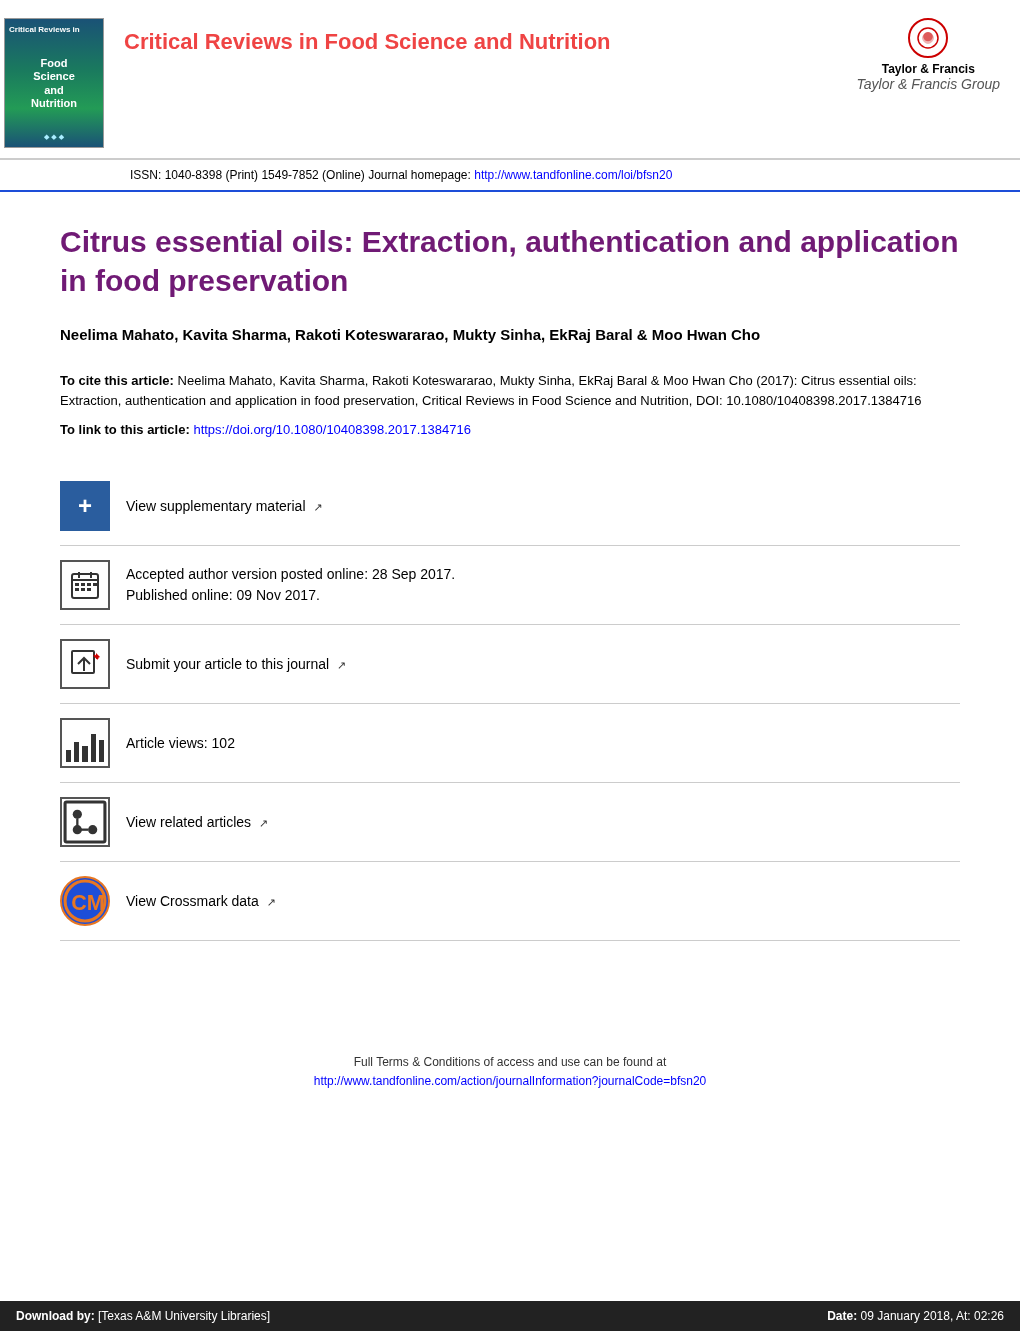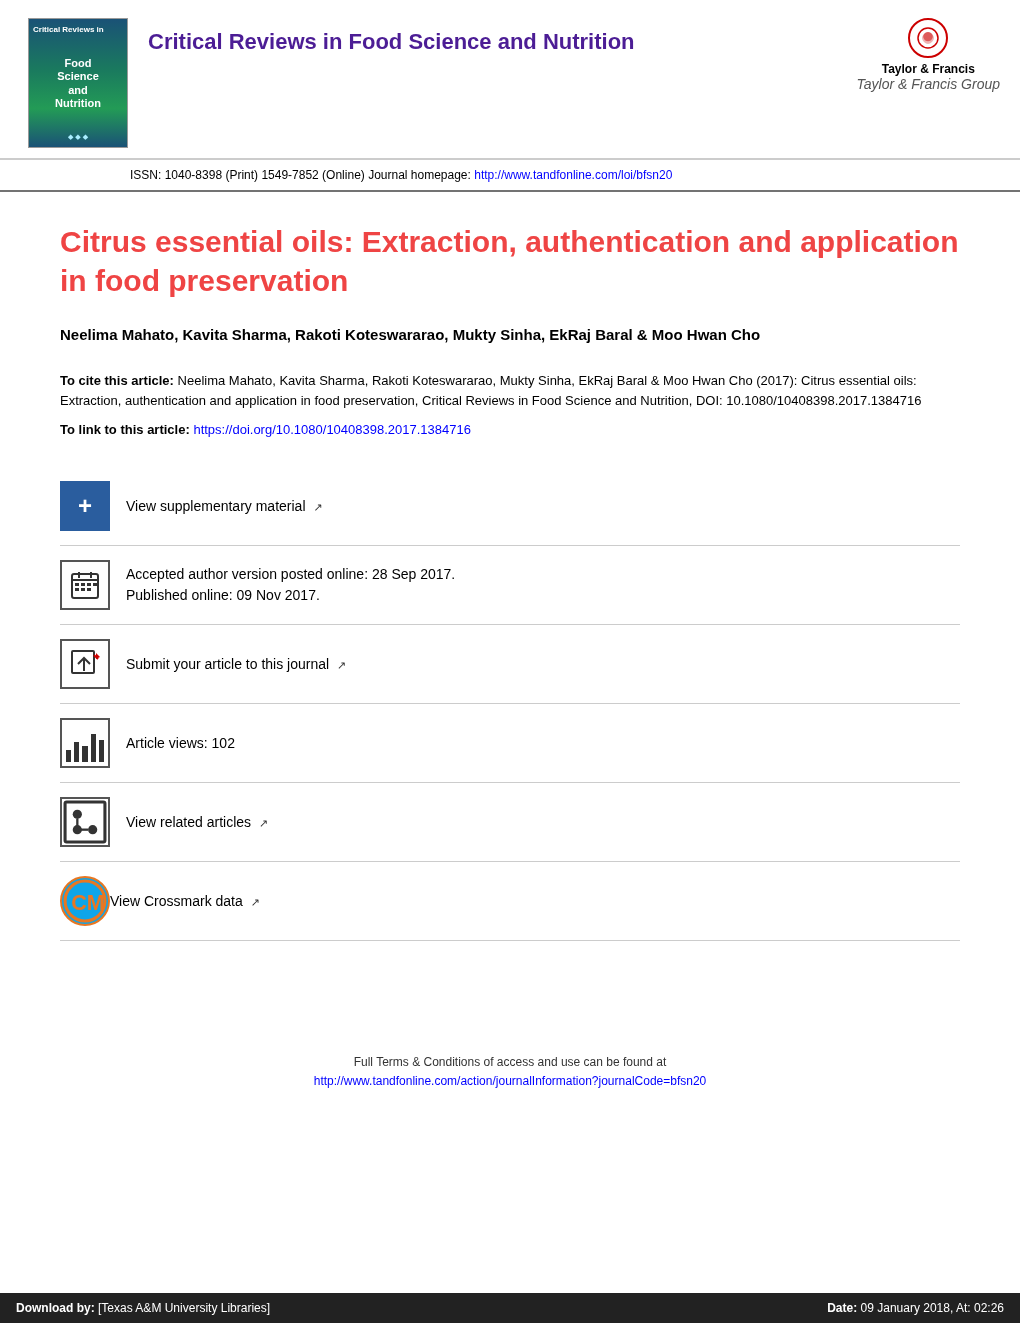--- a/index.html
+++ b/index.html
@@ -9,21 +9,21 @@
       color: #000;
       width: 1020px;
       min-height: 1339px;
       position: relative;
     }
 
     
     .header {
       display: flex;
       align-items: flex-start;
-      padding: 18px 20px 10px 28px;
+      padding: 18px 20px 10px 4px;
       border-bottom: 2px solid #ccc;
     }
     .journal-cover {
       width: 100px;
       height: 130px;
       flex-shrink: 0;
       margin-right: 20px;
       background: linear-gradient(135deg, #1a6b9a 0%, #0d4f7a 50%, #1a7a4a 100%);
       display: flex;
       align-items: center;
@@ -59,21 +59,21 @@
       color: #aef;
       font-size: 7px;
       text-align: center;
     }
     .header-title-block {
       flex: 1;
     }
     .header-journal-title {
       font-size: 22px;
       font-weight: bold;
-      color: #4c1d95;
+      color: #ef4444;
       line-height: 1.3;
       margin-top: 10px;
     }
     .taylor-francis-logo {
       display: flex;
       flex-direction: column;
       align-items: center;
       margin-left: auto;
       flex-shrink: 0;
     }
@@ -103,36 +103,36 @@
       color: #555;
       text-align: right;
       font-style: italic;
     }
 
     
     .issn-line {
       padding: 8px 20px 8px 130px;
       font-size: 12px;
       color: #000;
-      border-bottom: 2px solid #737373;
+      border-bottom: 2px solid #1d4ed8;
     }
     .issn-line a {
       color: #00f;
       text-decoration: none;
     }
 
     
     .main-content {
       padding: 30px 60px 30px 60px;
     }
 
     .article-title {
       font-size: 30px;
       font-weight: bold;
-      color: #ef4444;
+      color: #701a75;
       line-height: 1.3;
       margin-bottom: 24px;
     }
 
     .article-authors {
       font-size: 15px;
       font-weight: bold;
       color: #000;
       margin-bottom: 24px;
       line-height: 1.5;
@@ -209,43 +209,43 @@
 
     
     .crossmark-icon {
       width: 50px;
       height: 50px;
       border-radius: 50%;
       border: 2px solid #e87722;
       display: flex;
       align-items: center;
       justify-content: center;
-      margin-right: 0;
-      background: #0ea5e9;
+      margin-right: 16px;
+      background: #1d4ed8;
       flex-shrink: 0;
     }
 
     
     .footer-terms {
       text-align: center;
       margin-top: 112px;
       padding-bottom: 30px;
       font-size: 12px;
       color: #333;
       line-height: 1.6;
     }
     .footer-terms a {
       color: #00f;
       text-decoration: none;
     }
 
     
     .bottom-bar {
       position: absolute;
-      bottom: 16px;
+      bottom: 8px;
       left: 0;
       right: 0;
       background: #222;
       color: #fff;
       display: flex;
       justify-content: space-between;
       align-items: center;
       padding: 8px 16px;
       font-size: 12px;
     }

